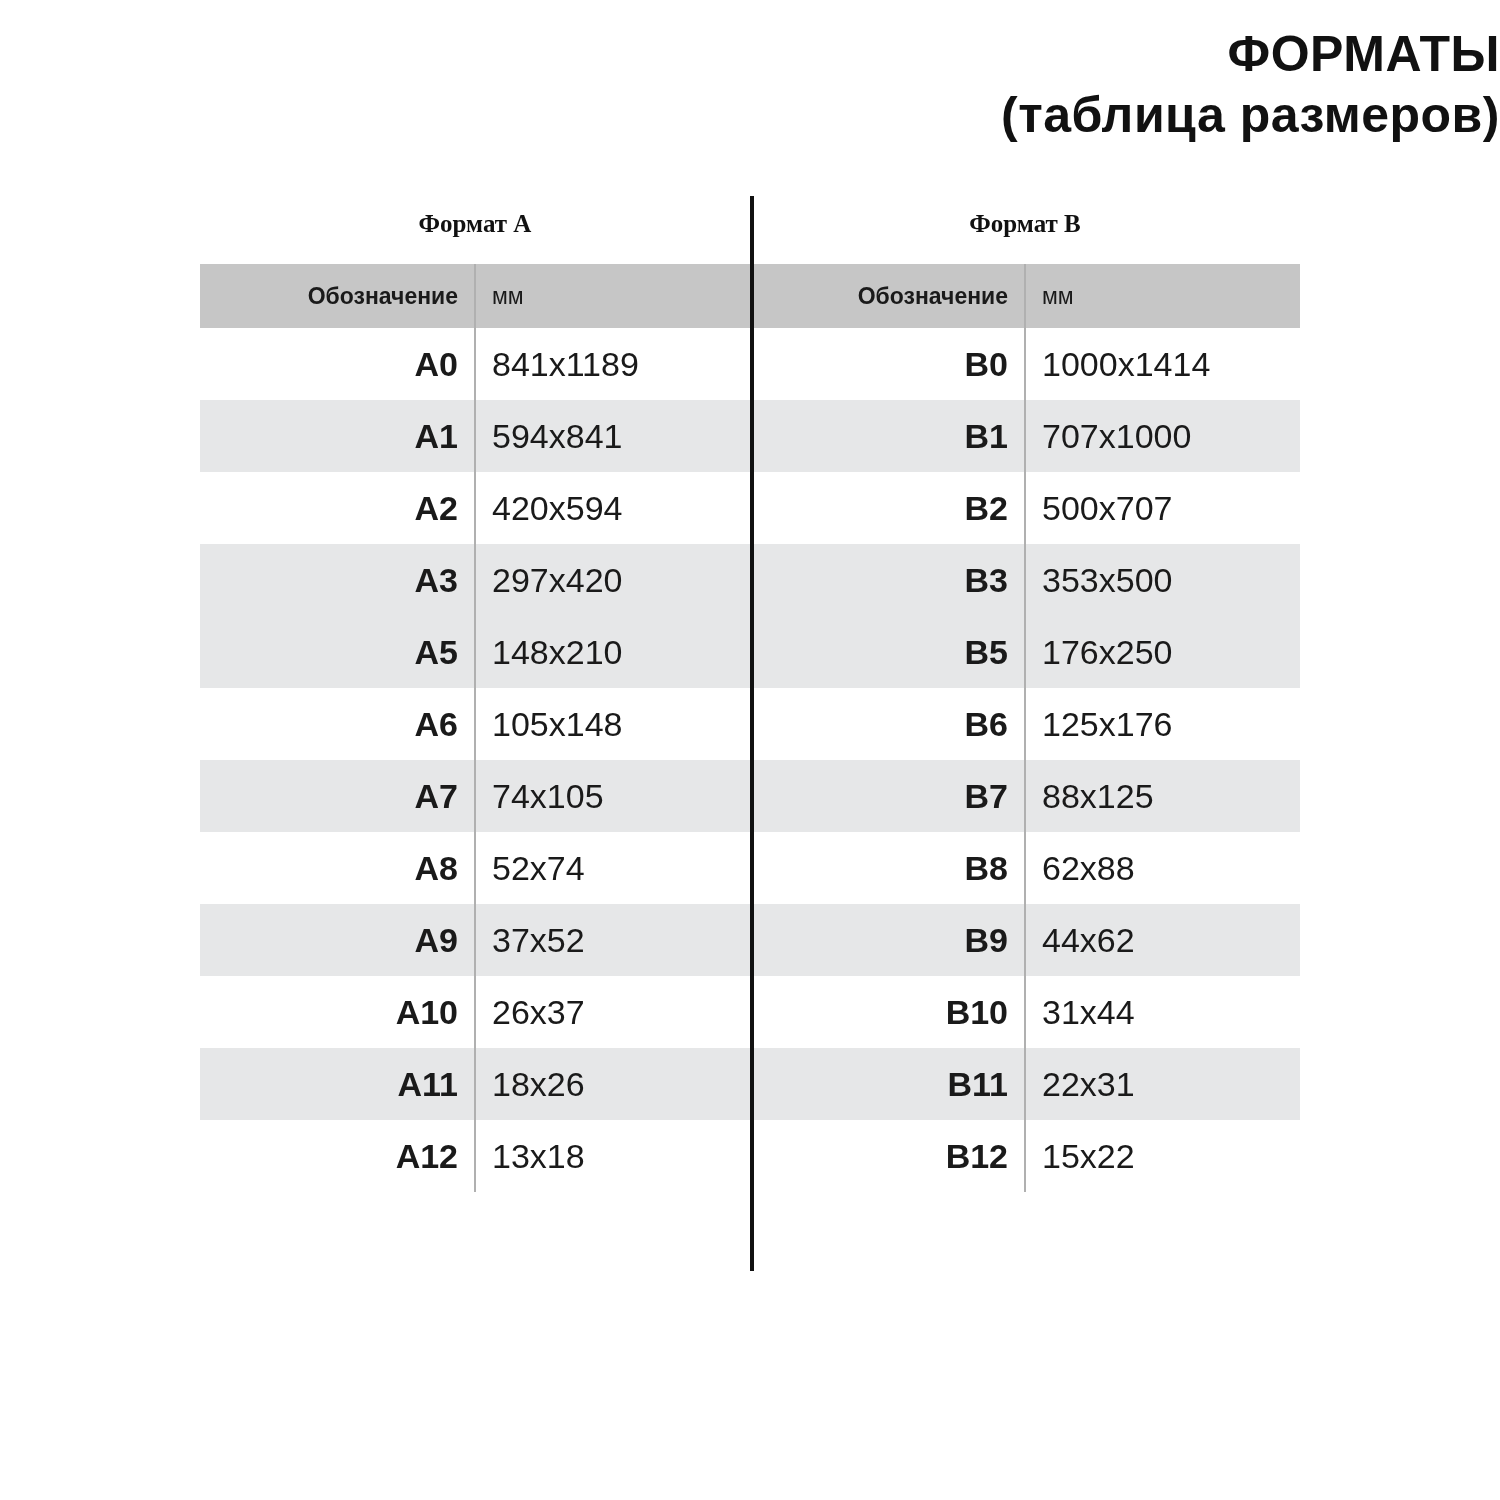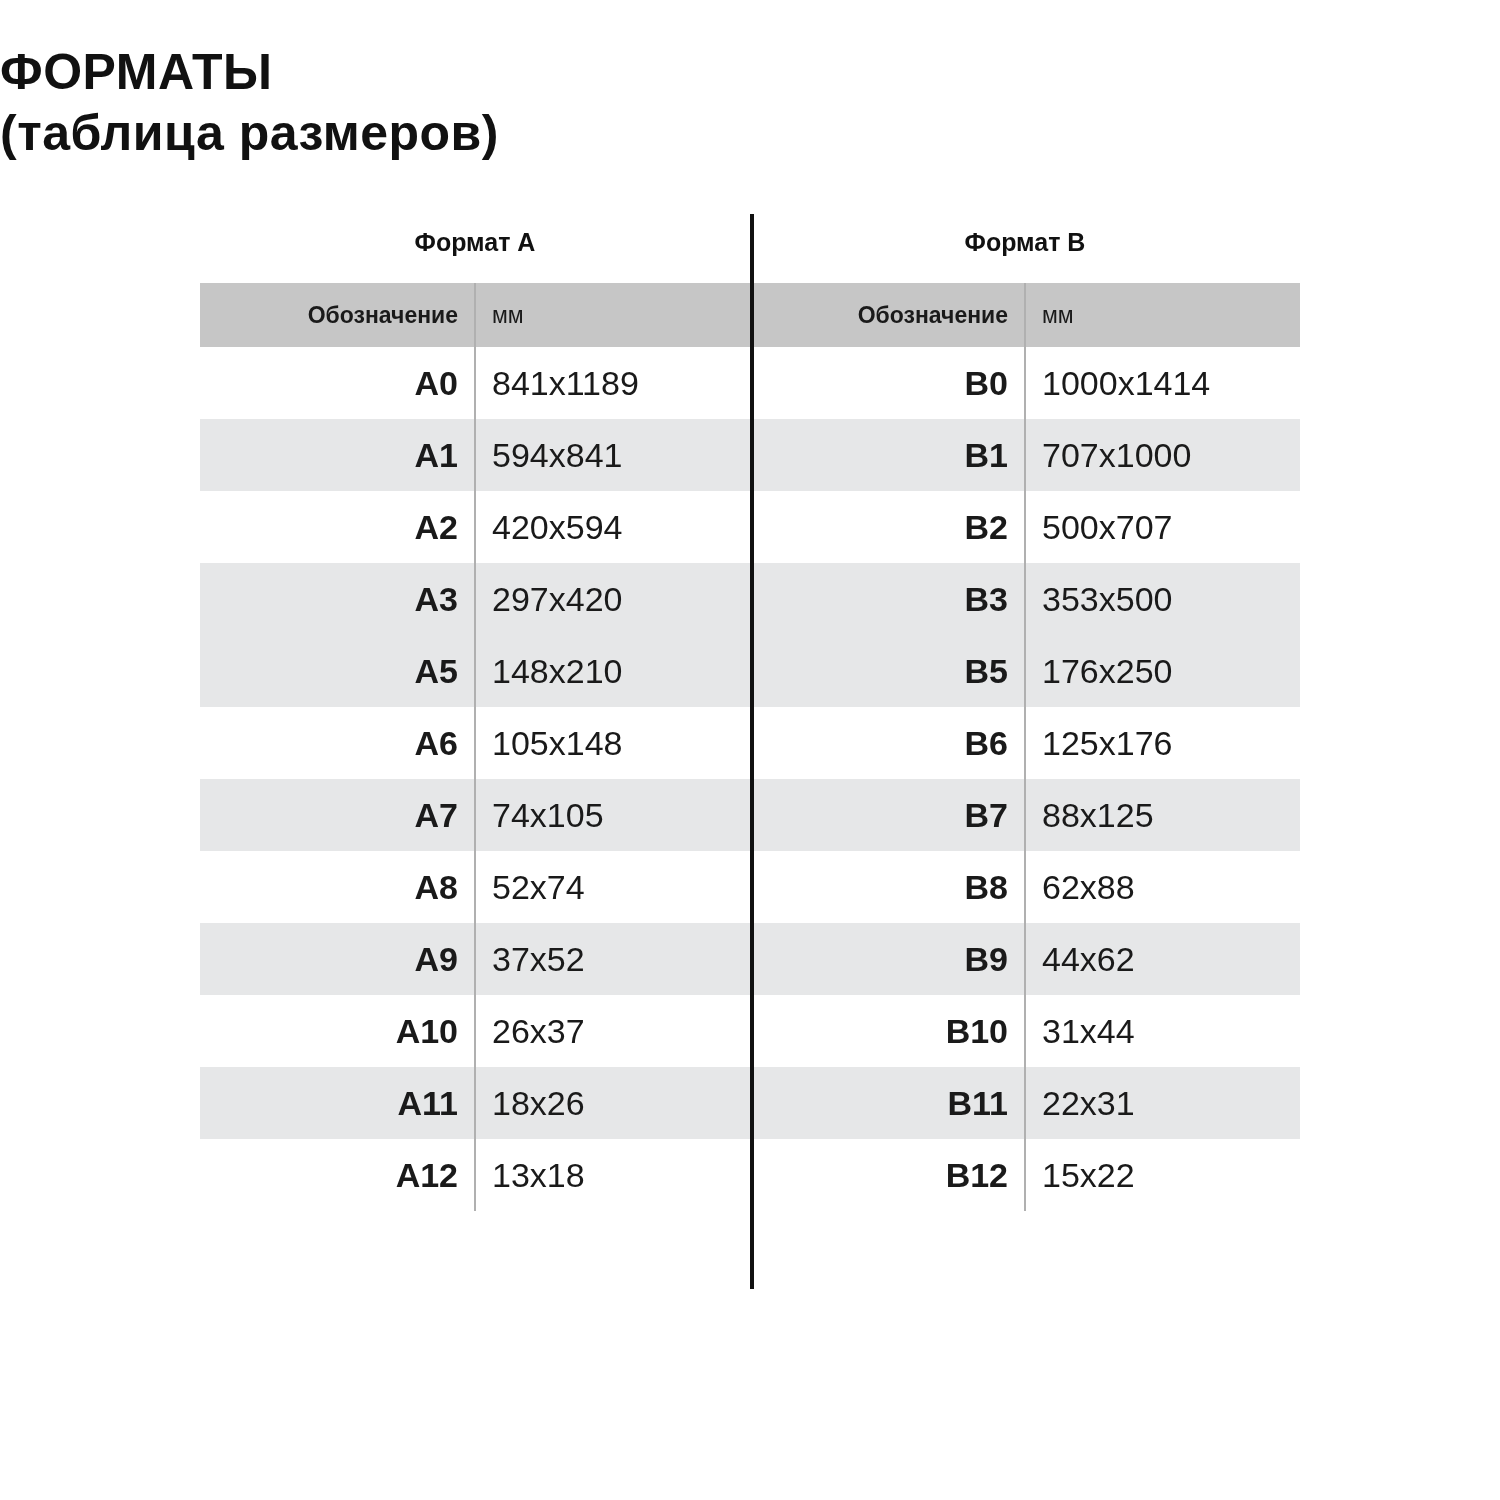--- a/index.html
+++ b/index.html
@@ -14,22 +14,22 @@
     color: #1a1a1a;
     overflow: hidden;
   }
   .page {
     width: 1500px;
     height: 1500px;
     position: relative;
     box-sizing: border-box;
   }
   .title-block {
-    text-align: left;
-    padding-top: 42px;
+    text-align: right;
+    padding-top: 24px;
   }
   .title-line {
     font-size: 50px;
     font-weight: bold;
     letter-spacing: 0.5px;
     line-height: 1.22;
     color: #111111;
   }
   .table-wrap {
     margin: 0 auto;
@@ -43,20 +43,21 @@
     table-layout: fixed;
   }
   table.formats col.c-desig { width: 275px; }
   table.formats col.c-mm    { width: 275px; }
   .group-head {
     text-align: center;
     font-size: 25px;
     font-weight: bold;
     padding: 14px 0 26px 0;
     color: #111111;
+    font-family: Liberation Serif, serif;
   }
   .col-head {
     background: #c6c6c6;
     font-size: 23px;
     font-weight: normal;
     color: #1a1a1a;
     height: 62px;
     vertical-align: middle;
   }
   .col-head.desig { text-align: right; padding-right: 16px; }

